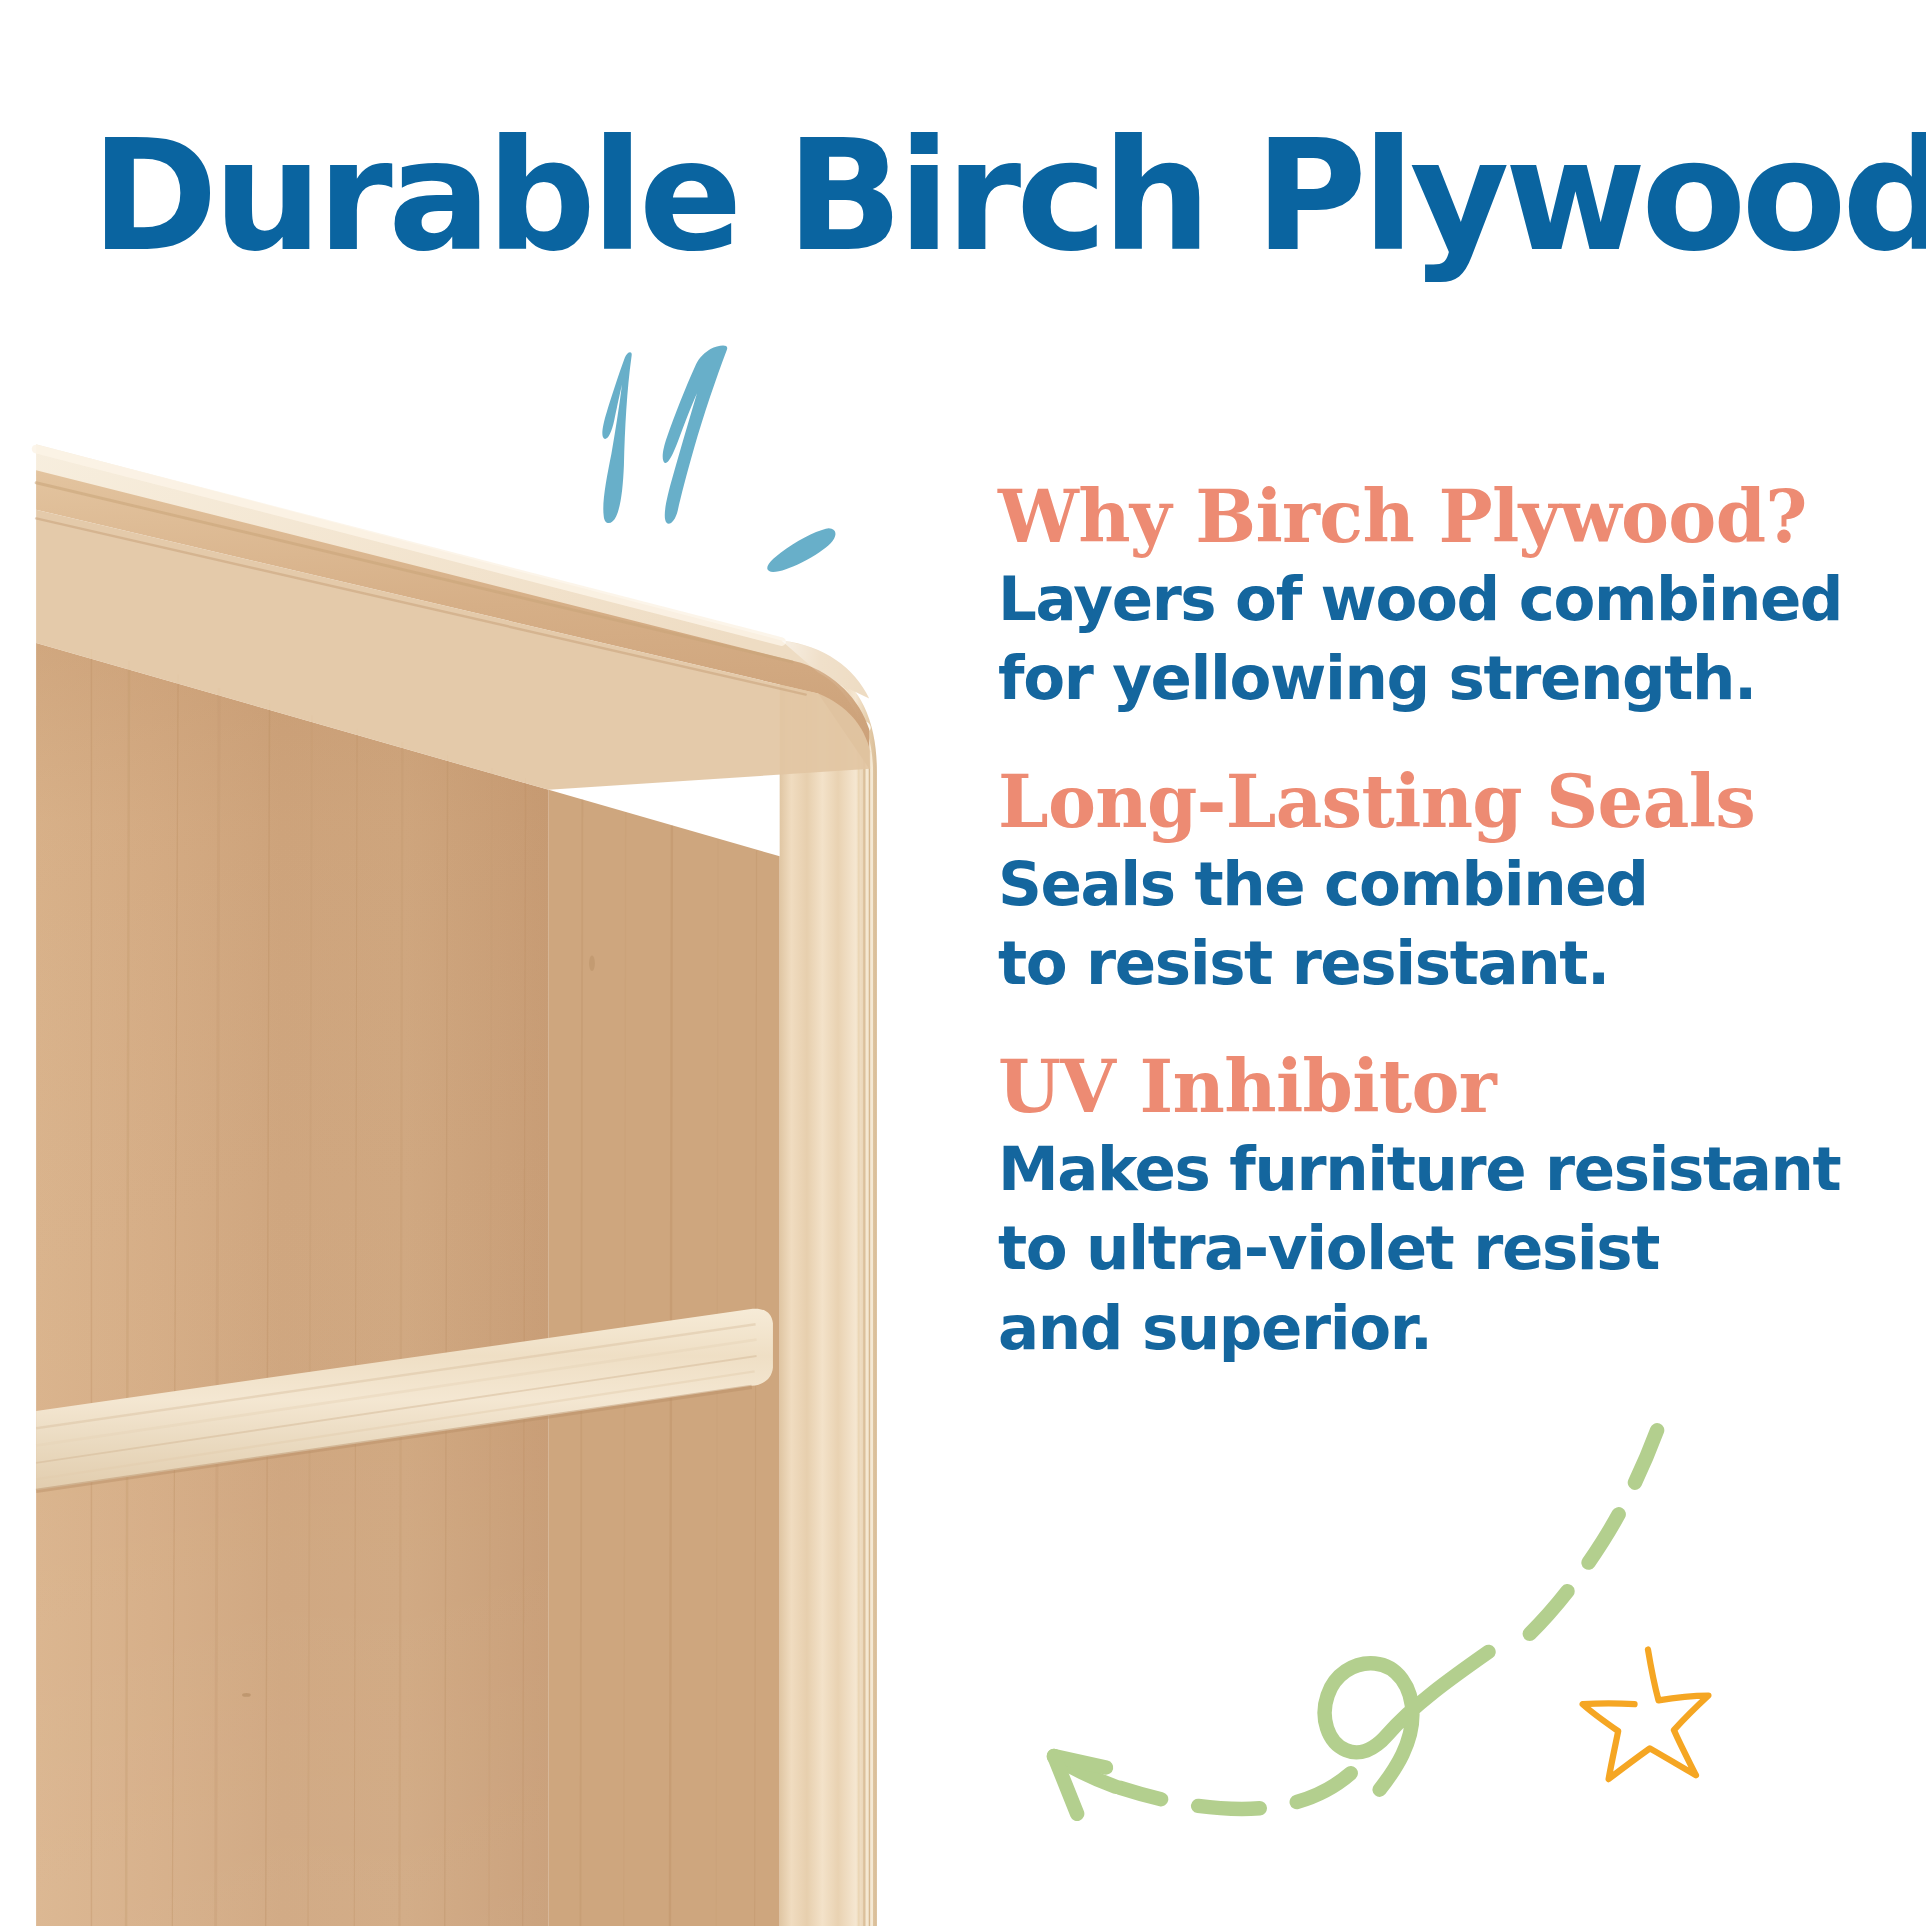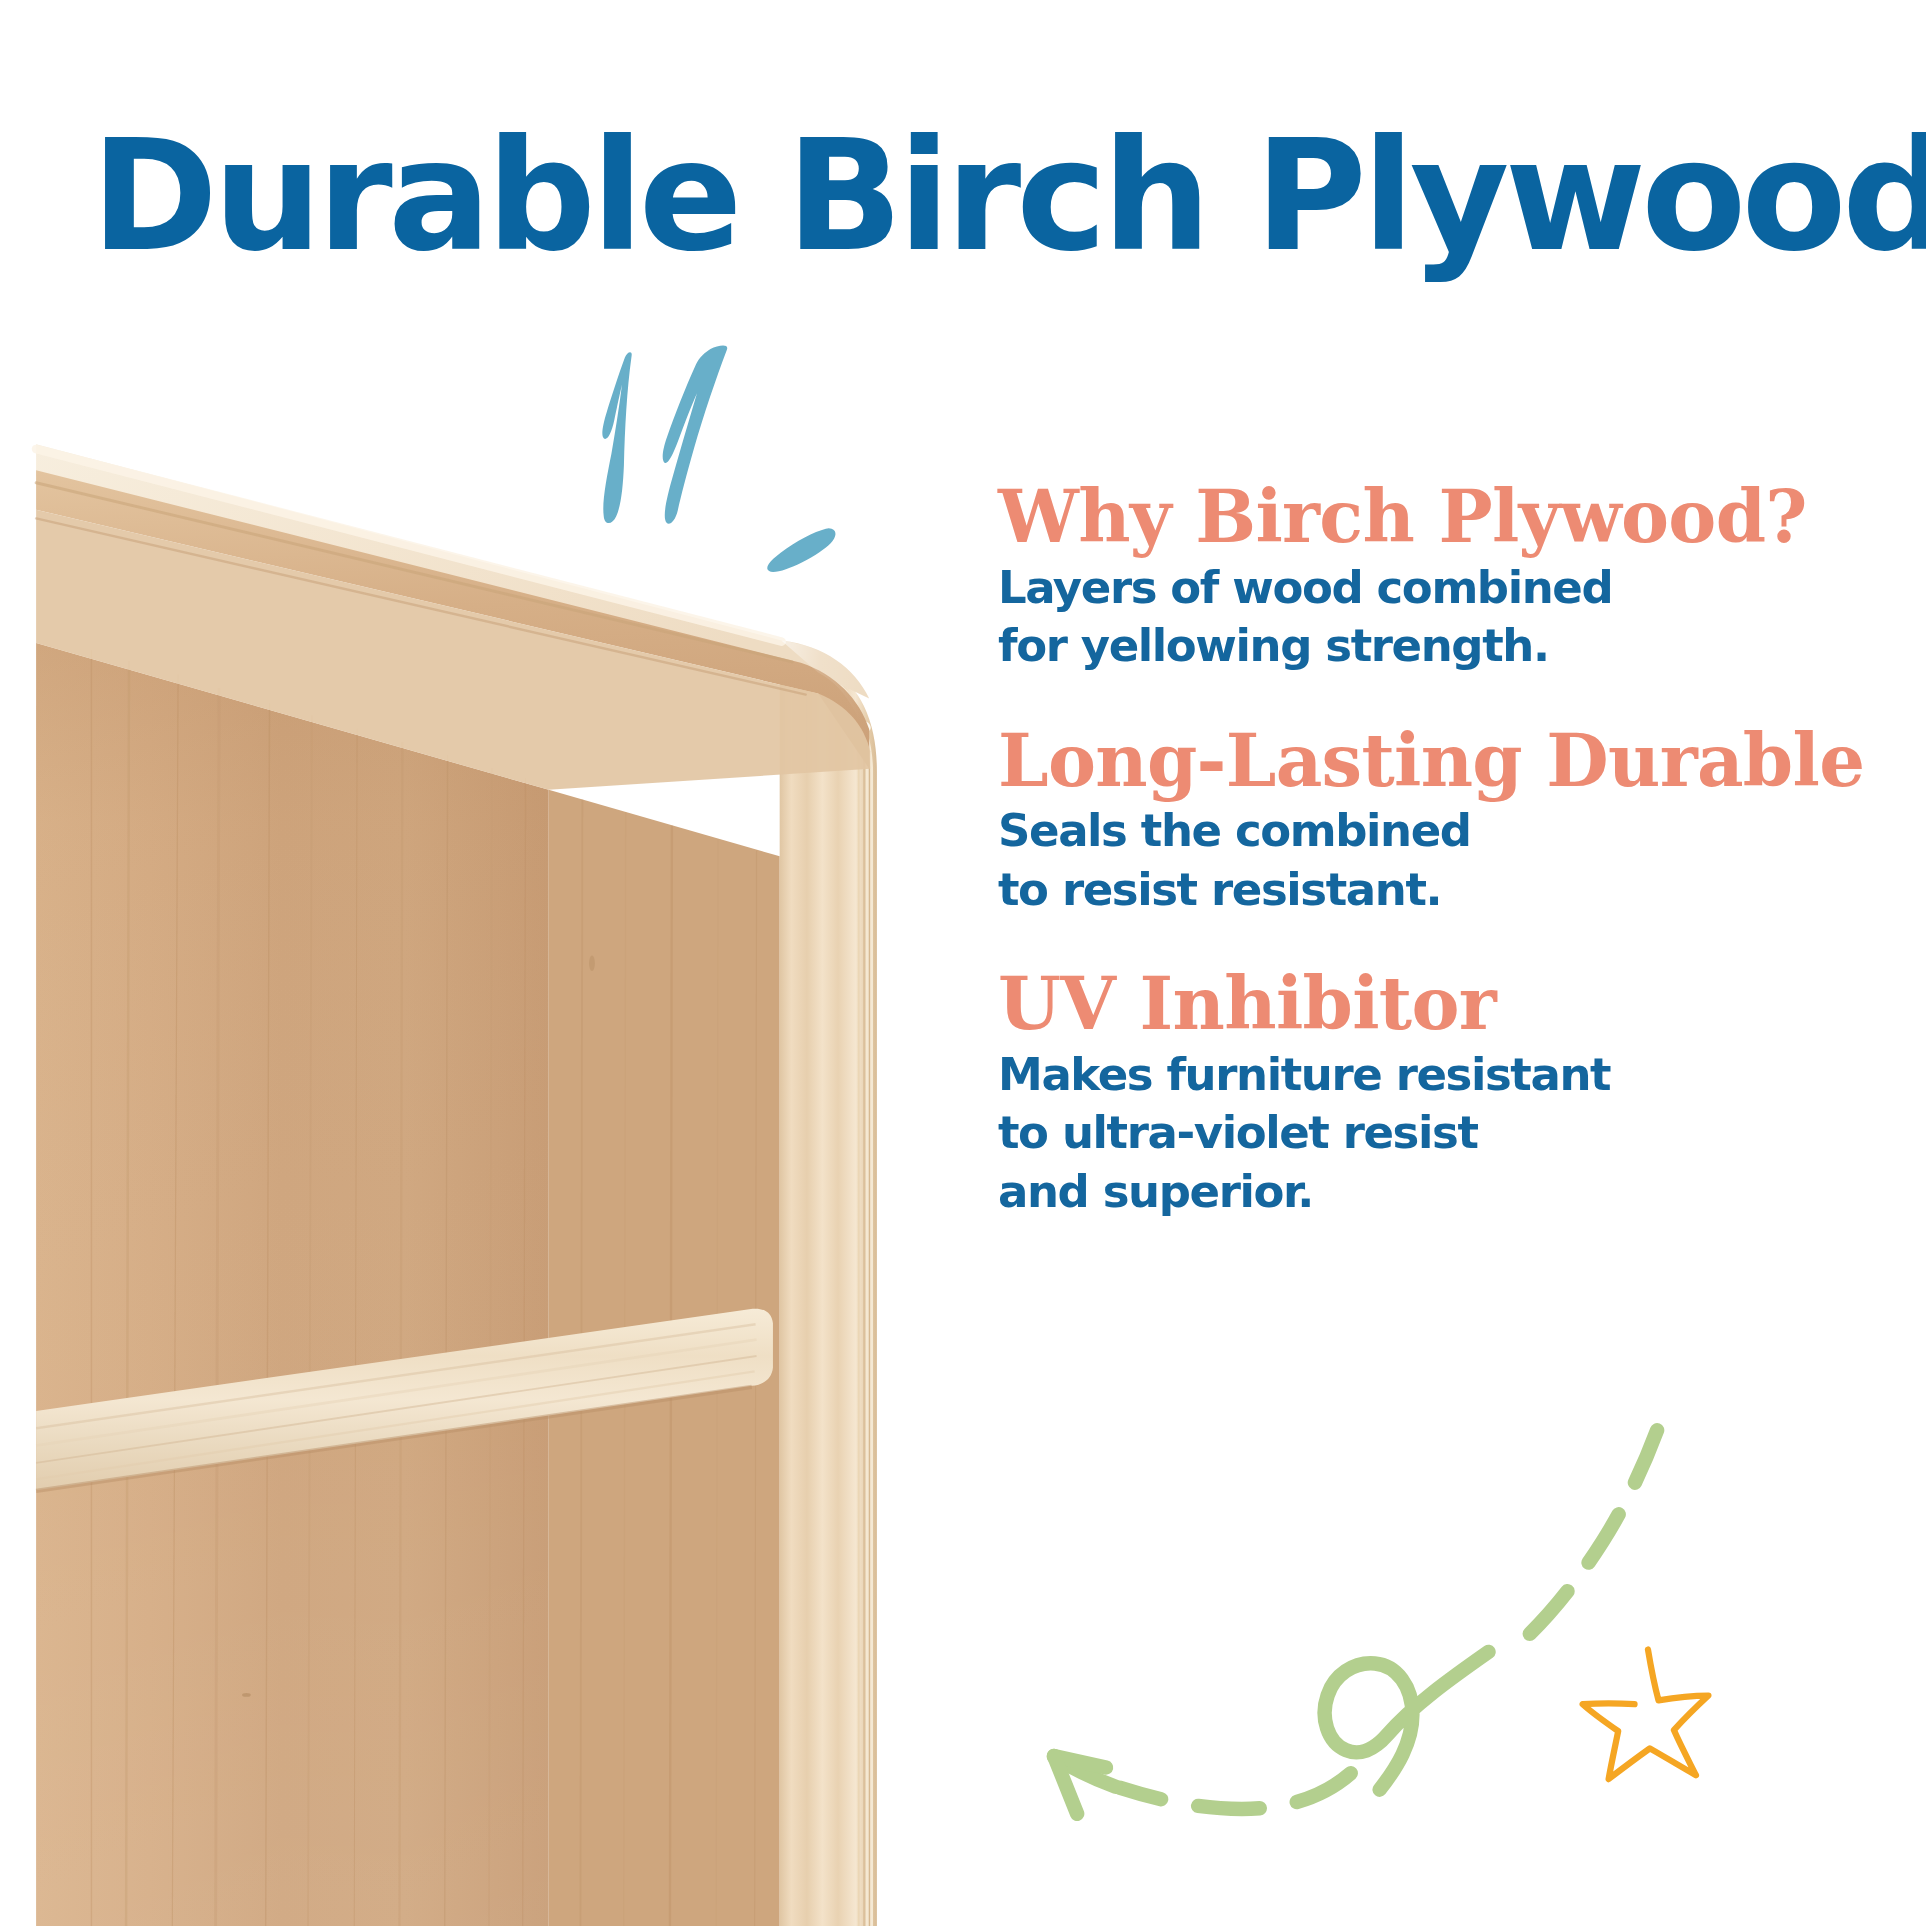--- a/index.html
+++ b/index.html
@@ -51,21 +51,21 @@
     font-weight:700;
     font-size:72px;
     line-height:1.08;
     color:#ED8B73;
     letter-spacing:-0.7px;
     white-space:nowrap;
   }
   .feature-body {
     font-family:"DejaVu Sans", sans-serif;
     font-weight:700;
-    font-size:45px;
+    font-size:61px;
     line-height:1.30;
     color:#14669E;
     letter-spacing:-1.4px;
     margin-top:2.9px;
   }
   .feature-body .line { display:block; white-space:nowrap; }
 
   
   .deco { position:absolute; pointer-events:none; }
   #sparkle-marks { left:568px; top:347px; width:308px; height:250px; }
@@ -305,21 +305,21 @@
 
     <div class="feature-block">
       <div class="feature-heading">Why Birch Plywood?</div>
       <div class="feature-body">
         <span class="line">Layers of wood combined</span>
         <span class="line">for yellowing strength.</span>
       </div>
     </div>
 
     <div class="feature-block">
-      <div class="feature-heading">Long-Lasting Durable</div>
+      <div class="feature-heading">Long-Lasting Seals</div>
       <div class="feature-body">
         <span class="line">Seals the combined</span>
         <span class="line">to resist resistant.</span>
       </div>
     </div>
 
     <div class="feature-block">
       <div class="feature-heading">UV Inhibitor</div>
       <div class="feature-body">
         <span class="line">Makes furniture resistant</span>

